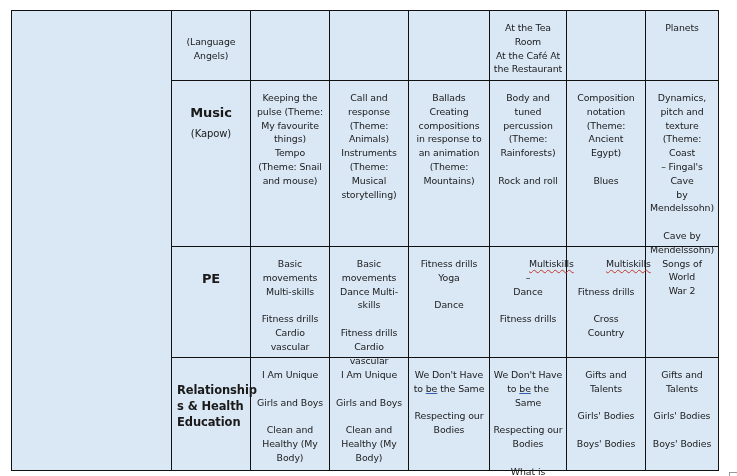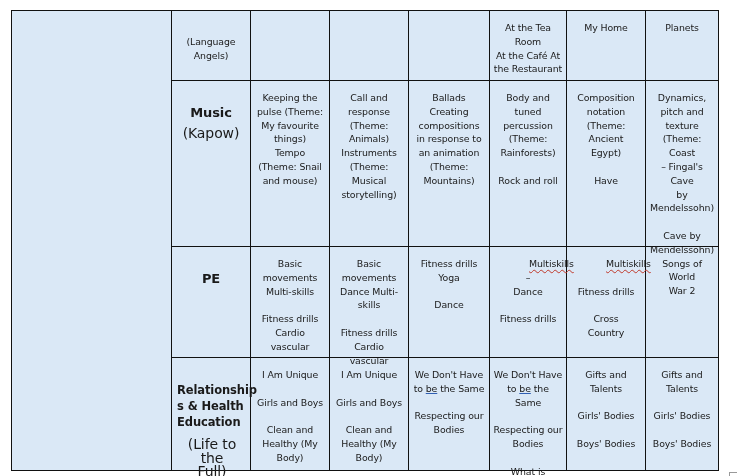--- a/index.html
+++ b/index.html
@@ -59,21 +59,21 @@
       font-size: 13px;
       line-height: 16px;
     }
     .subject-left {
       text-align: left;
       padding-left: 5px;
     }
     .sub {
       display: block;
       font-weight: normal;
-      font-size: 14px;
+      font-size: 10px;
       line-height: 13.8px;
       text-align: center;
     }
     .squiggle {
       text-decoration: underline wavy #c0392b;
       text-decoration-thickness: 1px;
       text-underline-offset: 2px;
       margin-left: 36px;
     }
     .blueul {
@@ -115,21 +115,20 @@
     <span>(Language
 Angels)</span>
   </div>
   <div class="cell" style="left:239px;top:0;width:78px;height:69px;"></div>
   <div class="cell" style="left:318px;top:0;width:78px;height:69px;"></div>
   <div class="cell" style="left:397px;top:0;width:80px;height:69px;"></div>
   <div class="cell" style="left:478px;top:0;width:76px;height:69px;">At the Tea
 Room
 At the Café At
 the Restaurant</div>
-  <div class="cell" style="left:555px;top:0;width:78px;height:69px;">My Home</div>
   <div class="cell" style="left:634px;top:0;width:72px;height:69px;">Planets</div>
 
   <div class="cell" style="left:160px;top:70px;width:78px;height:165px;">
     <span class="subject-lg">Music</span>
     <span class="sub" style="margin-top:6px;">(Kapow)</span>
   </div>
   <div class="cell" style="left:239px;top:70px;width:78px;height:165px;">Keeping the
 pulse (Theme:
 My favourite
 things)
@@ -157,21 +156,21 @@
 (Theme:
 Rainforests)
 
 Rock and roll</div>
   <div class="cell" style="left:555px;top:70px;width:78px;height:165px;">Composition
 notation
 (Theme:
 Ancient
 Egypt)
 
-Have</div>
+Blues</div>
   <div class="cell" style="left:634px;top:70px;width:72px;height:165px;">Dynamics,
 pitch and
 texture
 (Theme: Coast
 – Fingal's Cave
 by
 Mendelssohn)
 
 Cave by
 Mendelssohn)
@@ -208,22 +207,20 @@
 
 Fitness drills
 
 Cross
 Country</span></div>
 
   <div class="cell subject-left" style="left:160px;top:347px;width:78px;height:112px;">
     <span class="subject">Relationship
 s &amp; Health
 Education</span>
-    <span class="sub" style="margin-top:8px;">(Life to the
-Full)</span>
   </div>
   <div class="cell" style="left:239px;top:347px;width:78px;height:112px;">I Am Unique
 
 Girls and Boys
 
 Clean and
 Healthy (My
 Body)</div>
   <div class="cell" style="left:318px;top:347px;width:78px;height:112px;">I Am Unique
 

